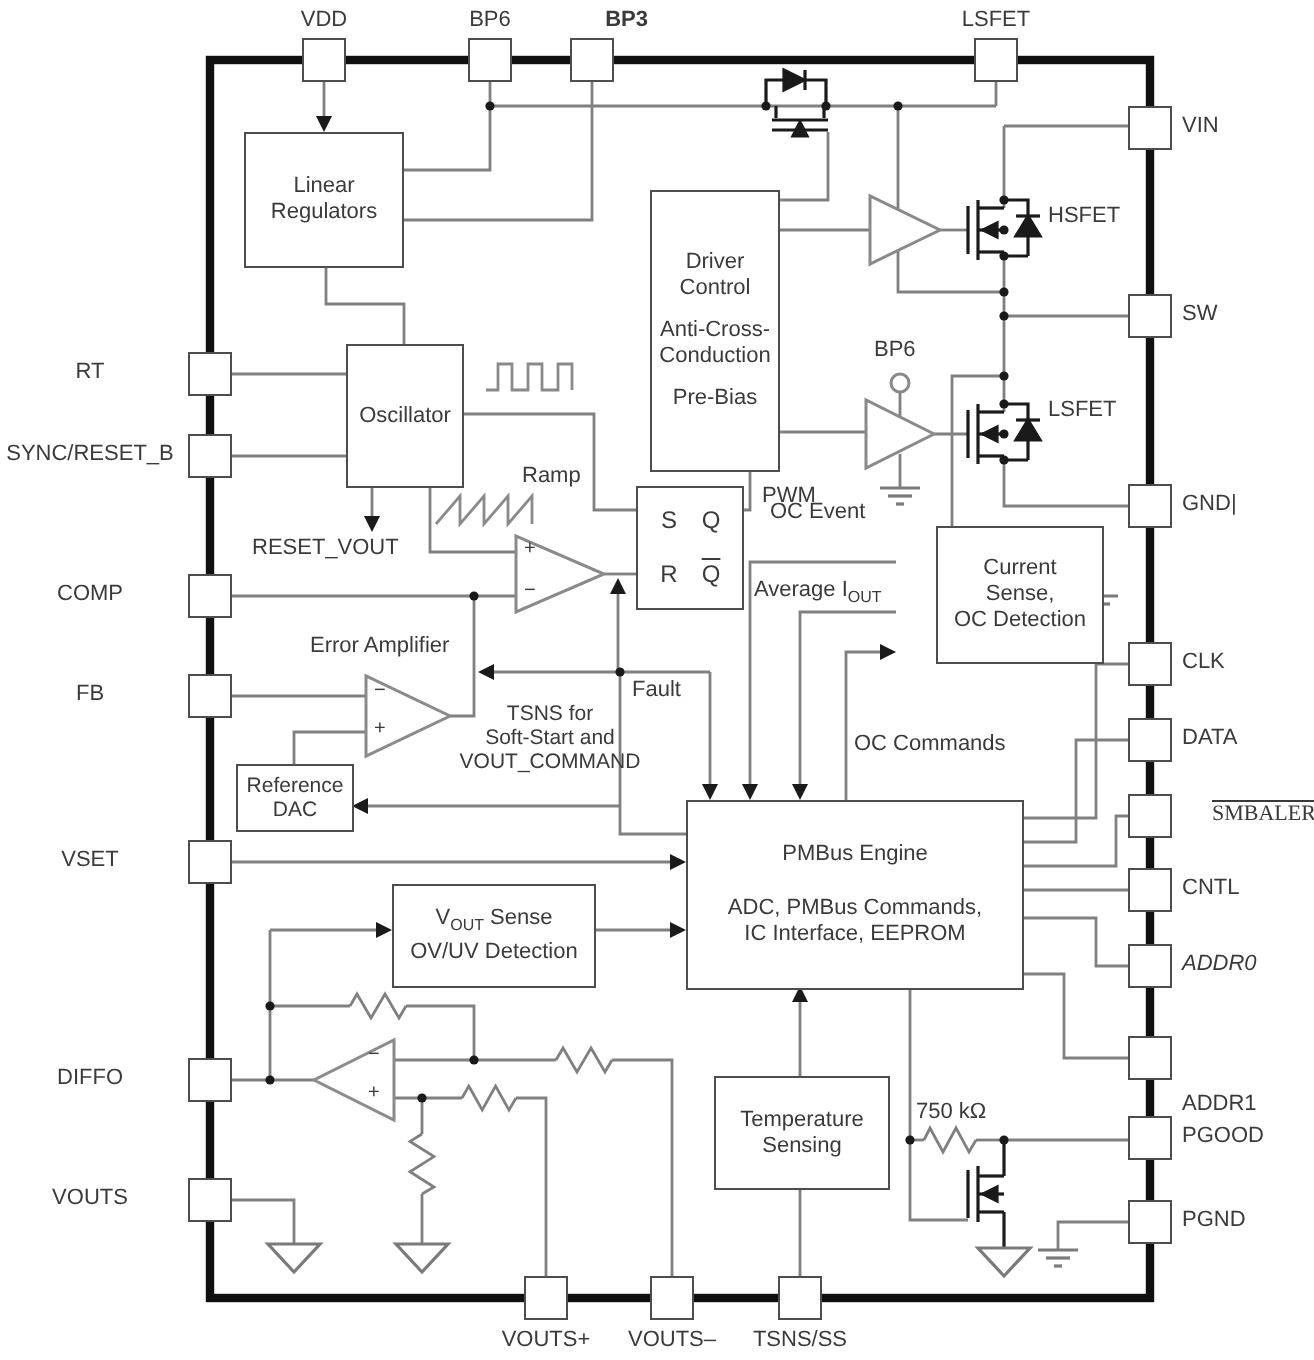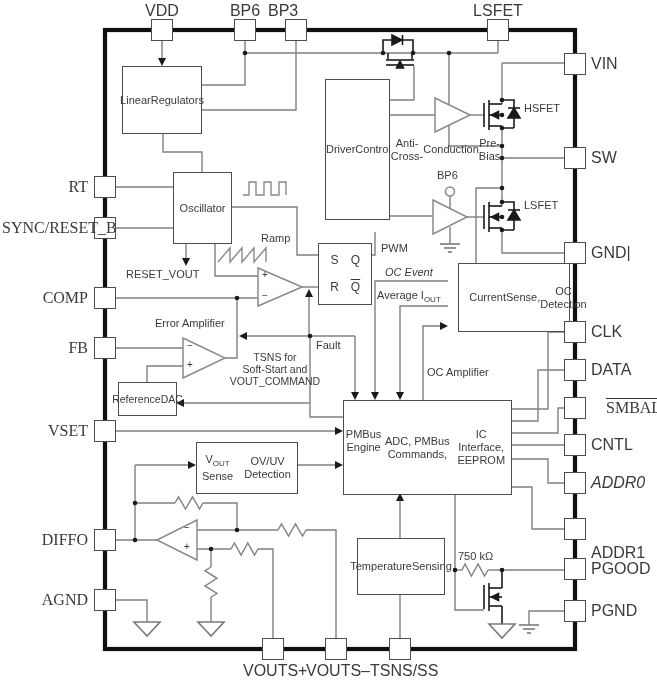--- a/index.html
+++ b/index.html
@@ -1,27 +1,27 @@
 <!DOCTYPE html>
 <html><head>
 <meta charset="utf-8">
 <style>
   html,body{margin:0;padding:0;background:#ffffff;}
   #stage{position:relative;width:657px;height:680px;background:#ffffff;
          font-family:"Liberation Sans",sans-serif;color:#3a3a3a;overflow:hidden;}
   #wires{position:absolute;left:0;top:0;z-index:1;}
   .blk{position:absolute;z-index:2;background:#ffffff;border:1.5px solid #4d4d4d;
-       display:flex;flex-direction:row;align-items:center;justify-content:center;
+       display:flex;flex-direction:column;align-items:center;justify-content:center;
        text-align:center;font-size:11px;line-height:13px;}
   .pin{position:absolute;z-index:3;width:20px;height:20px;background:#ffffff;border:1.6px solid #4d4d4d;}
-  .plabel{position:absolute;z-index:4;font-size:16px;line-height:13px;white-space:nowrap;}
+  .plabel{position:absolute;z-index:4;font-size:11px;line-height:13px;white-space:nowrap;}
   .slabel{position:absolute;z-index:4;font-size:11px;line-height:12px;white-space:nowrap;background:transparent;}
   .pm-title{margin-bottom:14px;}
   .ovl{text-decoration:overline;}
-  .ralign{text-align:right;font-family:Liberation Serif, serif;}
+  .ralign{text-align:center;}
   sub{font-size:8px;}
   .latch{display:grid;grid-template-columns:1fr 1fr;grid-template-rows:1fr 1fr;
          align-items:center;justify-items:center;padding:3px 5px;font-size:12px;}
   .gap8{height:8px;}
 </style>
 </head>
 <body>
 
 <div id="stage">
 
@@ -234,38 +234,38 @@
 
 <div class="blk" style="left:122px;top:66px;width:78px;height:66px;">
   <span>Linear</span>
   <span>Regulators</span>
 </div>
 
 <div class="blk" style="left:173px;top:172px;width:57px;height:70px;justify-content:center;">
   <span>Oscillator</span>
 </div>
 
-<div class="blk" style="left:325px;top:79px;width:63px;height:139px;justify-content:space-between;">
+<div class="blk" style="left:325px;top:95px;width:63px;height:139px;">
   <span>Driver</span>
   <span>Control</span>
   <div class="gap8"></div>
   <span>Anti-Cross-</span>
   <span>Conduction</span>
   <div class="gap8"></div>
   <span>Pre-Bias</span>
 </div>
 
 <div class="blk latch" style="left:318px;top:243px;width:42px;height:54px;">
   <span>S</span>
   <span>Q</span>
   <span>R</span>
   <span class="ovl">Q</span>
 </div>
 
-<div class="blk" style="left:458px;top:263px;width:82px;height:67px;padding-left:28px;">
+<div class="blk" style="left:468px;top:263px;width:82px;height:67px;">
   <span>Current</span>
   <span>Sense,</span>
   <span>OC Detection</span>
 </div>
 
 <div class="blk" style="left:118px;top:382px;width:57px;height:32px;font-size:10.5px;line-height:12px;">
   <span>Reference</span>
   <span>DAC</span>
 </div>
 
@@ -309,54 +309,54 @@
 <div class="pin" style="left:564px;top:518px;"></div>
 <div class="pin" style="left:564px;top:558px;"></div>
 <div class="pin" style="left:564px;top:600px;"></div>
 
 <div class="pin" style="left:262px;top:638px;"></div>
 <div class="pin" style="left:325px;top:638px;"></div>
 <div class="pin" style="left:389px;top:638px;"></div>
 
 <div class="plabel" style="left:134px;top:4px;width:56px;text-align:center;">VDD</div>
 <div class="plabel" style="left:217px;top:4px;width:56px;text-align:center;">BP6</div>
-<div class="plabel" style="left:268px;top:4px;width:56px;text-align:left;">BP3</div>
+<div class="plabel" style="left:268px;top:4px;width:56px;text-align:right;font-weight:bold;">BP3</div>
 <div class="plabel" style="left:470px;top:4px;width:56px;text-align:center;">LSFET</div>
 
 <div class="plabel ralign" style="left:2px;top:180px;width:86px;">RT</div>
 <div class="plabel ralign" style="left:2px;top:221px;width:86px;">SYNC/RESET_B</div>
 <div class="plabel ralign" style="left:2px;top:291px;width:86px;">COMP</div>
 <div class="plabel ralign" style="left:2px;top:341px;width:86px;">FB</div>
 <div class="plabel ralign" style="left:2px;top:424px;width:86px;">VSET</div>
 <div class="plabel ralign" style="left:2px;top:533px;width:86px;">DIFFO</div>
-<div class="plabel ralign" style="left:2px;top:593px;width:86px;">AGND</div>
+<div class="plabel ralign" style="left:2px;top:593px;width:86px;">VOUTS</div>
 
 <div class="plabel" style="left:591px;top:57px;">VIN</div>
 <div class="plabel" style="left:591px;top:151px;">SW</div>
 <div class="plabel" style="left:591px;top:246px;">GND|</div>
 <div class="plabel" style="left:591px;top:325px;">CLK</div>
 <div class="plabel" style="left:591px;top:363px;">DATA</div>
 <div class="plabel ovl" style="left:606px;top:401px;font-family:Liberation Serif, serif;">SMBALERT</div>
 <div class="plabel" style="left:591px;top:438px;">CNTL</div>
 <div class="plabel" style="left:591px;top:476px;font-style:italic;">ADDR0</div>
 <div class="plabel" style="left:591px;top:522px;margin-top:24px;">ADDR1</div>
 <div class="plabel" style="left:591px;top:562px;">PGOOD</div>
 <div class="plabel" style="left:591px;top:604px;text-align:right;">PGND</div>
 
 <div class="plabel" style="left:243px;top:664px;width:60px;text-align:center;">VOUTS+</div>
 <div class="plabel" style="left:306px;top:664px;width:60px;text-align:center;">VOUTS–</div>
 <div class="plabel" style="left:370px;top:664px;width:60px;text-align:center;">TSNS/SS</div>
 
 <div class="slabel" style="left:261px;top:232px;">Ramp</div>
 <div class="slabel" style="left:126px;top:268px;">RESET_VOUT</div>
 <div class="slabel" style="left:381px;top:242px;">PWM</div>
-<div class="slabel" style="left:385px;top:266px;font-style:italic;">OC Event</div>
+<div class="slabel" style="left:385px;top:250px;">OC Event</div>
 <div class="slabel" style="left:377px;top:289px;"><span>Average I</span><sub>OUT</sub></div>
 <div class="slabel" style="left:316px;top:339px;">Fault</div>
-<div class="slabel" style="left:427px;top:366px;">OC Amplifier</div>
+<div class="slabel" style="left:427px;top:366px;">OC Commands</div>
 <div class="slabel" style="left:155px;top:317px;">Error Amplifier</div>
 <div class="slabel" style="left:437px;top:169px;">BP6</div>
 <div class="slabel" style="left:524px;top:102px;">HSFET</div>
 <div class="slabel" style="left:524px;top:199px;">LSFET</div>
 <div class="slabel" style="left:458px;top:550px;">750 kΩ</div>
 
 <div class="slabel" style="left:222px;top:351px;width:106px;text-align:center;font-size:10.5px;">
   <span>TSNS for</span><br>
   <span>Soft-Start and</span><br>
   <span>VOUT_COMMAND</span>

